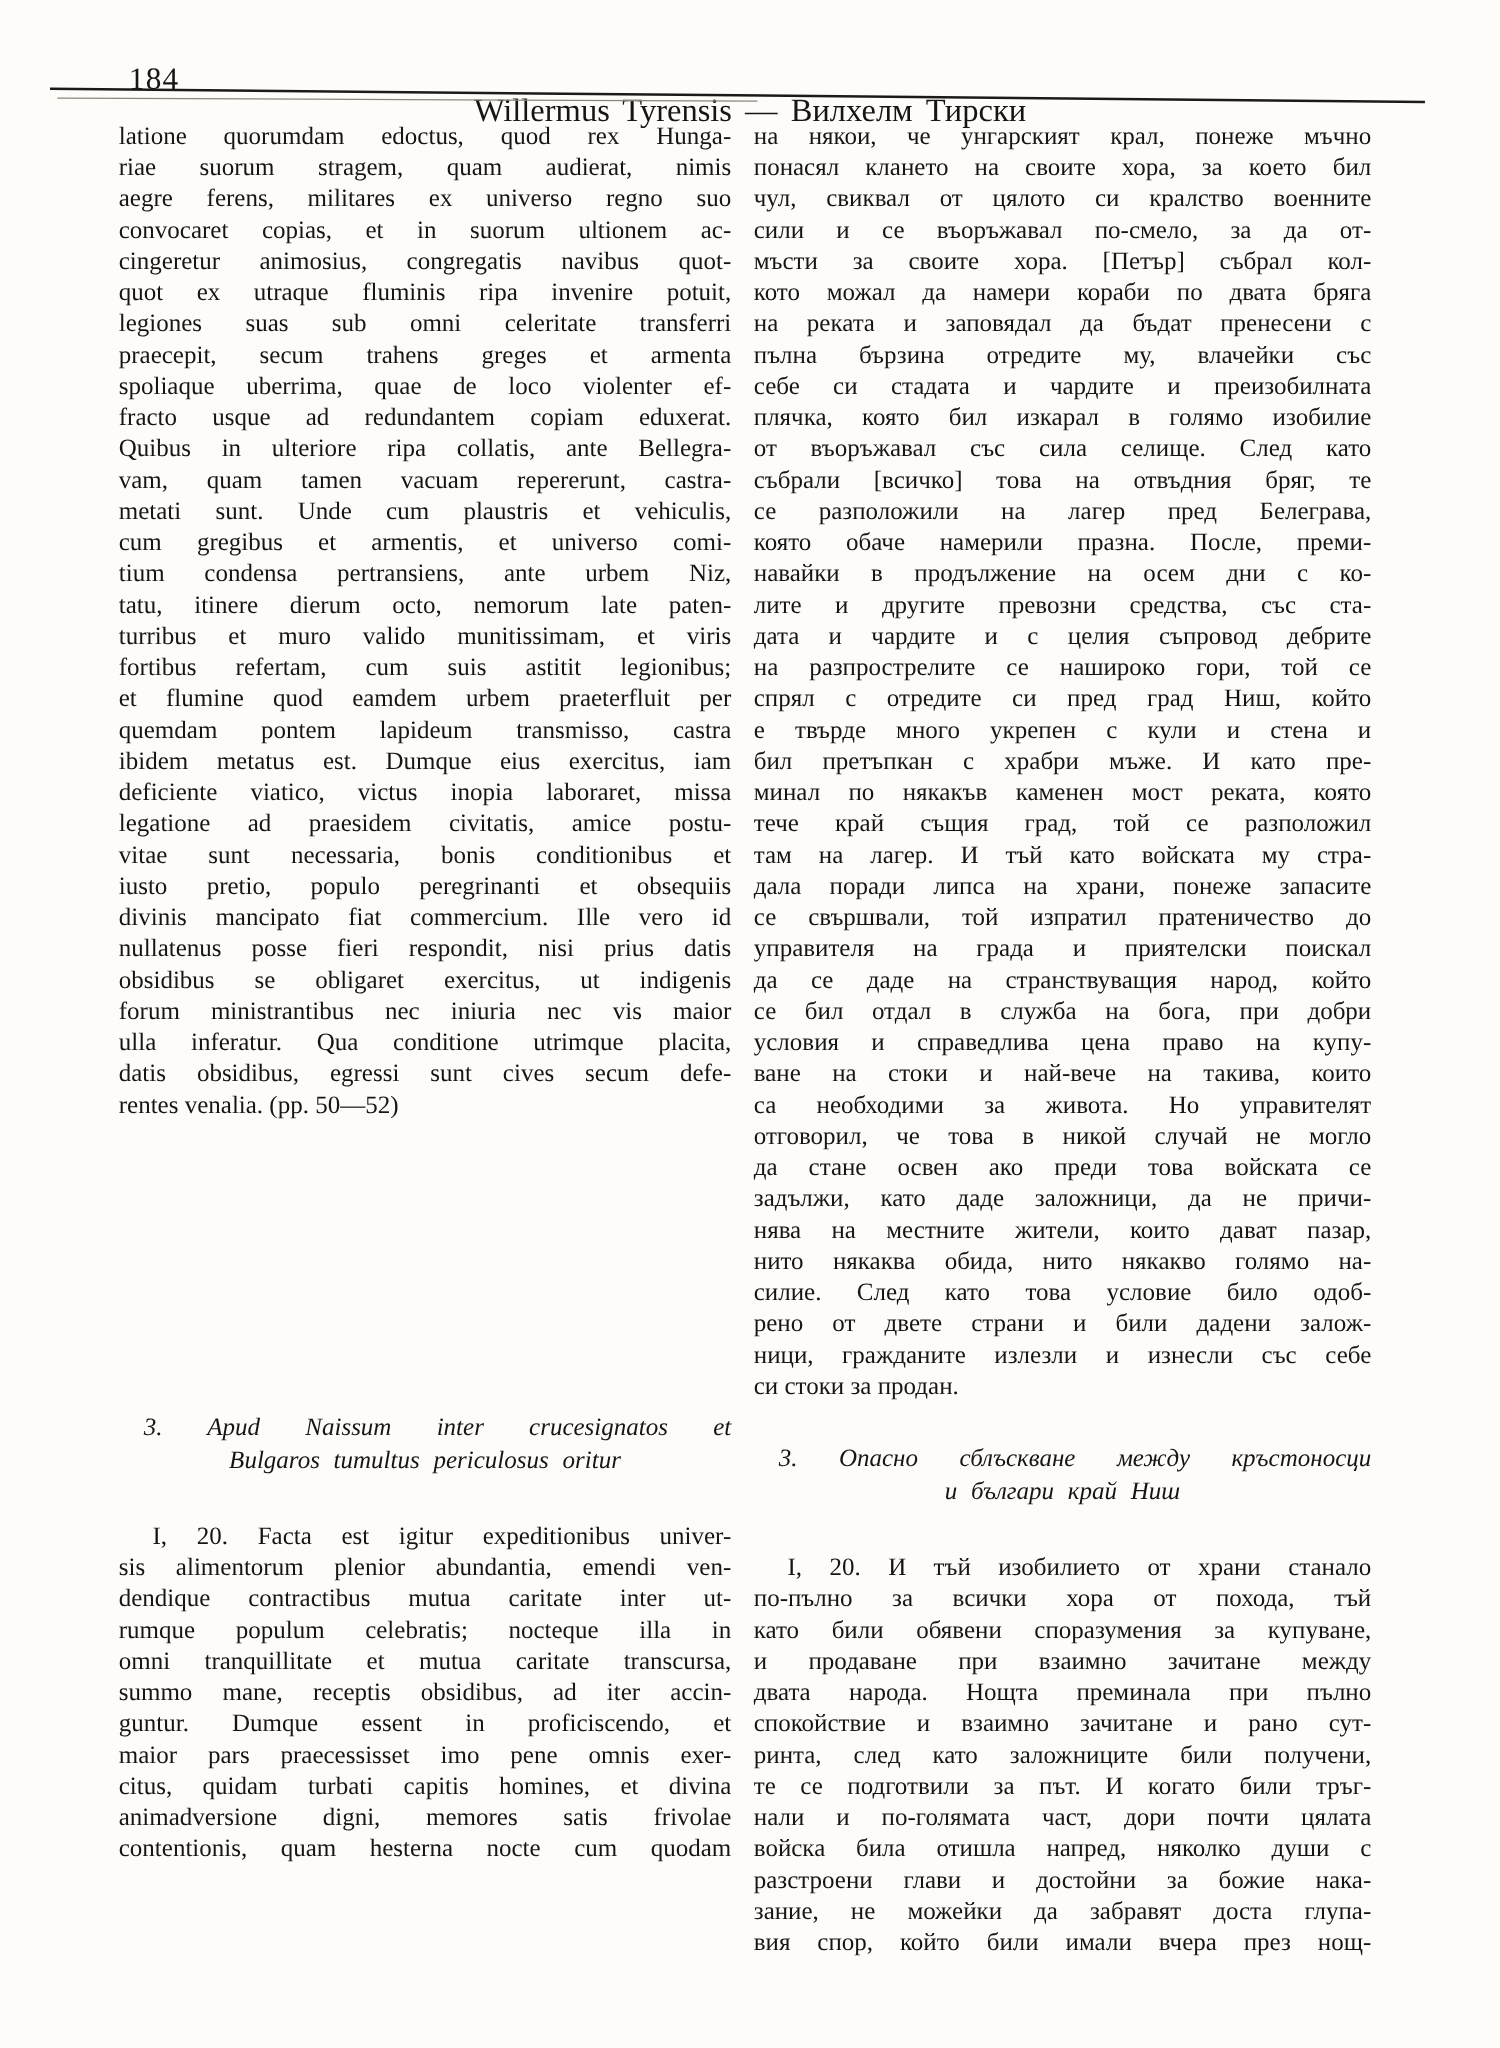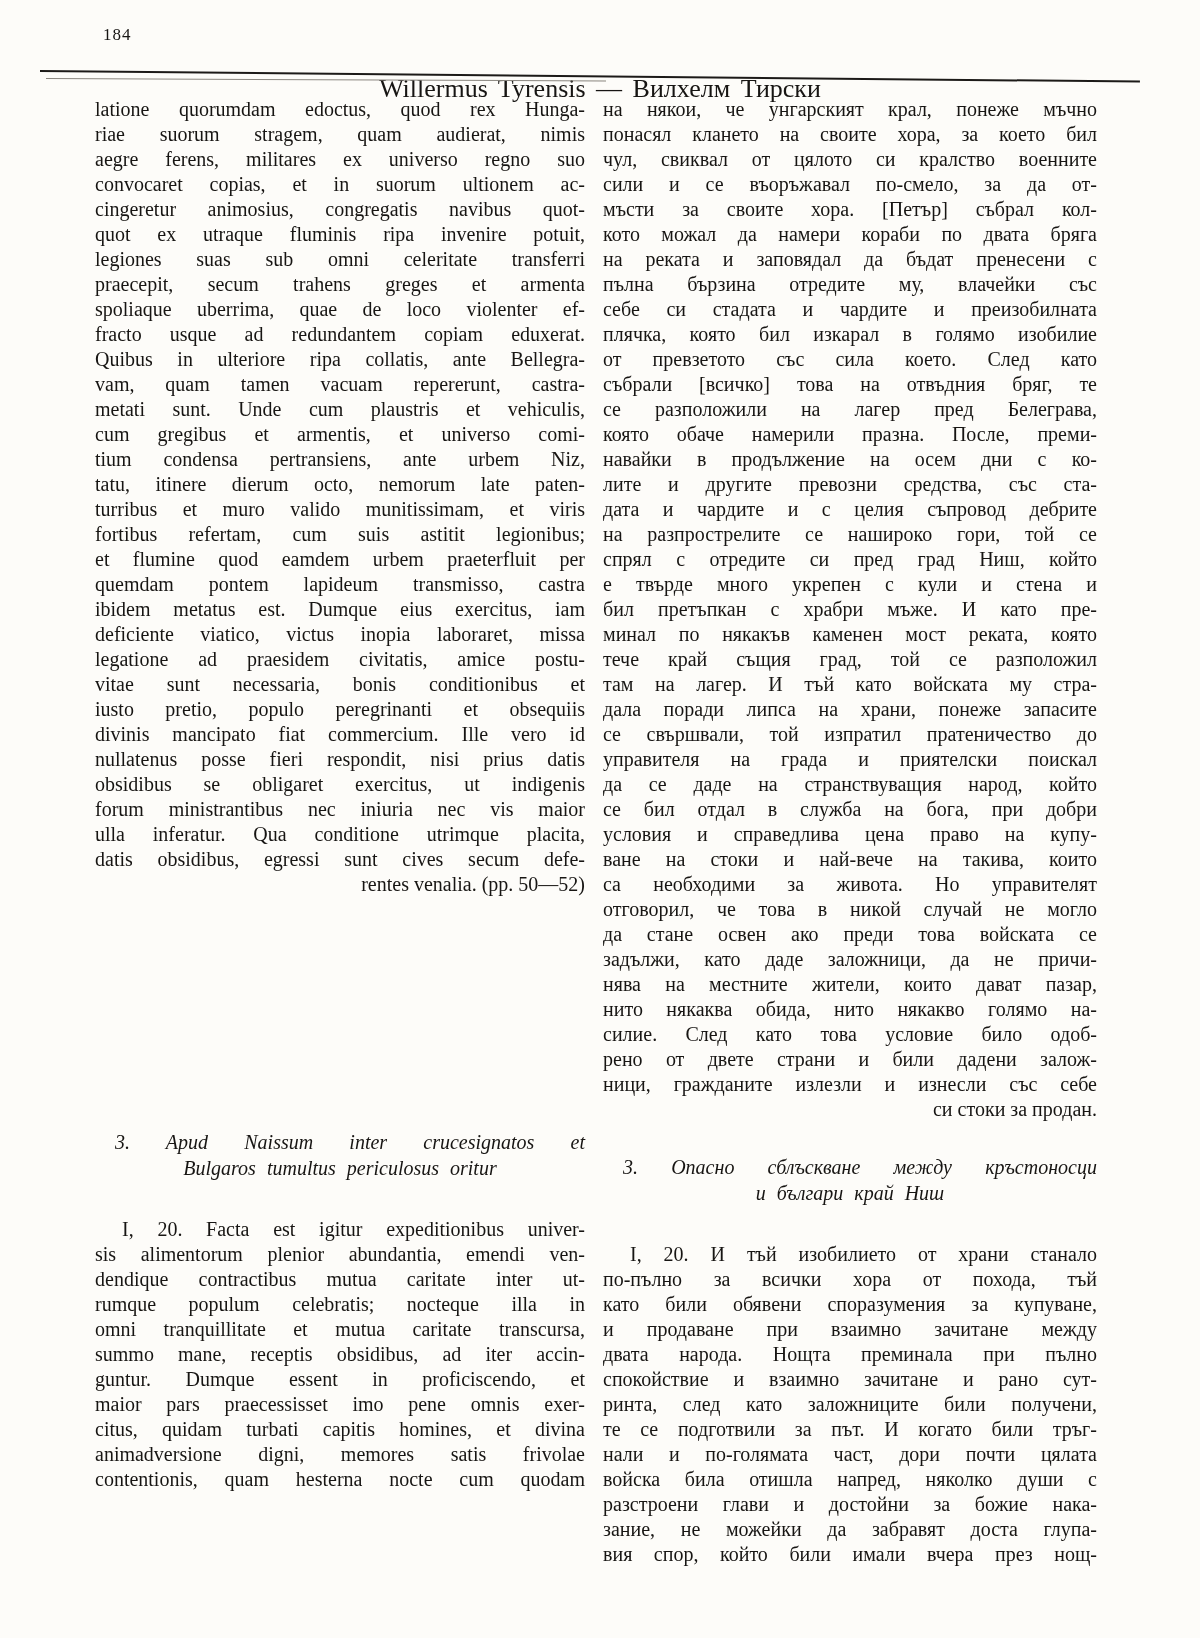--- a/index.html
+++ b/index.html
@@ -7,22 +7,22 @@
     position:relative;
     width:1200px;height:1638px;
     margin:0 auto;
     background:#fdfcf9;
     color:#171513;
     font-family:"Liberation Serif","DejaVu Serif",serif;
     overflow:hidden;
   }
   
   .pagenum{
-    position:absolute;left:103px;top:25px;
-    font-size:17px;letter-spacing:1px;
+    position:absolute;left:103px;top:50px;
+    font-size:25px;letter-spacing:1px;
   }
   .runtitle{
     position:absolute;left:0;right:0;top:42px;
     text-align:center;font-size:26px;
     word-spacing:4px;
     margin-top:32px;
   }
   .rule-main{
     position:absolute;left:40px;top:70px;width:1100px;height:2px;
     background:#1c1a18;
@@ -36,21 +36,21 @@
   
   .columns{
     position:absolute;left:95px;top:97px;
     display:flex;gap:18px;
   }
   .col{font-size:20px;line-height:25px;}
   .col-left{width:490px;}
   .col-right{width:494px;}
   .tline{width:100%;}
   .jline{text-align:justify;text-align-last:justify;}
-  .pline{text-align:right;}
+  .pline{text-align:left;}
   .cline{text-align:center;}
   .indent{text-indent:27px;}
   .heading{font-style:italic;line-height:26px;word-spacing:6px;}
   .heading .jline{text-indent:20px;}
   .col-left .heading{margin-top:232px;}
   .col-right .heading{margin-top:32px;}
   .para-2{margin-top:36px;}
 </style>
 </head>
 <body>
@@ -126,21 +126,21 @@
           <div class="tline jline">на някои, че унгарският крал, понеже мъчно</div>
           <div class="tline jline">понасял клането на своите хора, за което бил</div>
           <div class="tline jline">чул, свиквал от цялото си кралство военните</div>
           <div class="tline jline">сили и се въоръжавал по-смело, за да от-</div>
           <div class="tline jline">мъсти за своите хора. [Петър] събрал кол-</div>
           <div class="tline jline">кото можал да намери кораби по двата бряга</div>
           <div class="tline jline">на реката и заповядал да бъдат пренесени с</div>
           <div class="tline jline">пълна бързина отредите му, влачейки със</div>
           <div class="tline jline">себе си стадата и чардите и преизобилната</div>
           <div class="tline jline">плячка, която бил изкарал в голямо изобилие</div>
-          <div class="tline jline">от превзетото със сила което. След като</div>
+          <div class="tline jline">от въоръжавал със сила селище. След като</div>
           <div class="tline jline">събрали [всичко] това на отвъдния бряг, те</div>
           <div class="tline jline">се разположили на лагер пред Белеграва,</div>
           <div class="tline jline">която обаче намерили празна. После, преми-</div>
           <div class="tline jline">навайки в продължение на осем дни с ко-</div>
           <div class="tline jline">лите и другите превозни средства, със ста-</div>
           <div class="tline jline">дата и чардите и с целия съпровод дебрите</div>
           <div class="tline jline">на разпрострелите се нашироко гори, той се</div>
           <div class="tline jline">спрял с отредите си пред град Ниш, който</div>
           <div class="tline jline">е твърде много укрепен с кули и стена и</div>
           <div class="tline jline">бил претъпкан с храбри мъже. И като пре-</div>

